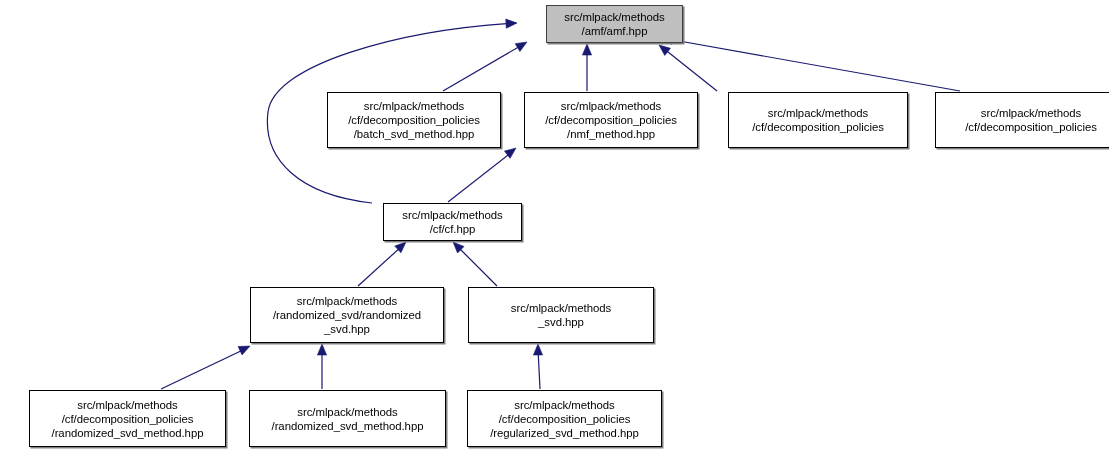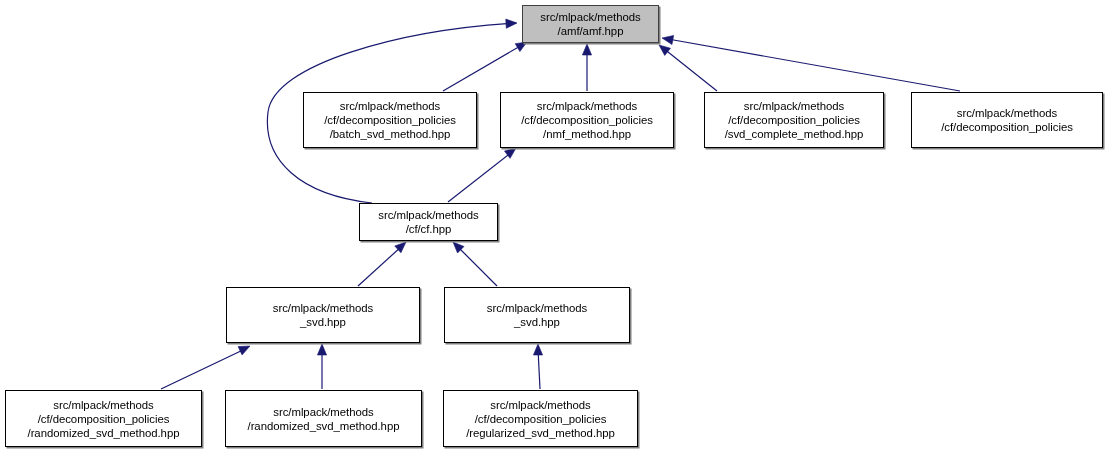--- a/index.html
+++ b/index.html
@@ -32,20 +32,21 @@
     color: #000000;
     font-size: 11.4px;
     line-height: 14px;
     text-align: center;
     display: flex;
     flex-direction: column;
     align-items: center;
     justify-content: center;
     white-space: pre;
     letter-spacing: -0.05px;
+    margin-left: 24px;
   }
   .node.root {
     background: #bfbfbf;
     border: 1px solid #404040;
     box-shadow: 1.5px 1.5px 0 0 #808080;
   }
   .node.shadowed {
     box-shadow: 1.5px 1.5px 0 0 #808080;
   }
   .node-label {
@@ -100,22 +101,22 @@
       </g>
       <g>
         <path d="M 540,389 L 538,349" fill="none" stroke="#191970" stroke-width="1.2"></path>
         <polygon points="538,344 542.6,355 533.4,355" fill="#191970" stroke="#191970" stroke-width="0.6"></polygon>
       </g>
     </svg>
   <div id="node-layer">
       <div class="node root" style="left: 522px; top: 5px; width: 137px; height: 38px;"><span class="node-label">src/mlpack/methods</span><span class="node-label">/amf/amf.hpp</span></div>
       <div class="node shadowed" style="left: 303px; top: 92px; width: 174px; height: 56px;"><span class="node-label">src/mlpack/methods</span><span class="node-label">/cf/decomposition_policies</span><span class="node-label">/batch_svd_method.hpp</span></div>
       <div class="node shadowed" style="left: 500px; top: 92px; width: 174px; height: 56px;"><span class="node-label">src/mlpack/methods</span><span class="node-label">/cf/decomposition_policies</span><span class="node-label">/nmf_method.hpp</span></div>
-      <div class="node shadowed" style="left: 704px; top: 92px; width: 180px; height: 56px;"><span class="node-label">src/mlpack/methods</span><span class="node-label">/cf/decomposition_policies</span><span class="node-label">/svd_complete_method.hpp</span></div>
+      <div class="node shadowed" style="left: 704px; top: 92px; width: 180px; height: 56px;"><span class="node-label">src/mlpack/methods</span><span class="node-label">/cf/decomposition_policies</span></div>
       <div class="node shadowed" style="left: 911px; top: 92px; width: 192px; height: 56px;"><span class="node-label">src/mlpack/methods</span><span class="node-label">/cf/decomposition_policies</span></div>
       <div class="node shadowed" style="left: 359px; top: 203px; width: 139px; height: 38px;"><span class="node-label">src/mlpack/methods</span><span class="node-label">/cf/cf.hpp</span></div>
-      <div class="node shadowed" style="left: 226px; top: 287px; width: 194px; height: 56px;"><span class="node-label">src/mlpack/methods</span><span class="node-label">_svd.hpp</span></div>
+      <div class="node shadowed" style="left: 226px; top: 287px; width: 194px; height: 56px;"><span class="node-label">src/mlpack/methods</span><span class="node-label">/randomized_svd/randomized</span><span class="node-label">_svd.hpp</span></div>
       <div class="node shadowed" style="left: 444px; top: 287px; width: 186px; height: 56px;"><span class="node-label">src/mlpack/methods</span><span class="node-label">_svd.hpp</span></div>
       <div class="node shadowed" style="left: 5px; top: 390px; width: 197px; height: 57px;"><span class="node-label">src/mlpack/methods</span><span class="node-label">/cf/decomposition_policies</span><span class="node-label">/randomized_svd_method.hpp</span></div>
       <div class="node shadowed" style="left: 225px; top: 390px; width: 197px; height: 57px;"><span class="node-label">src/mlpack/methods</span><span class="node-label">/randomized_svd_method.hpp</span></div>
       <div class="node shadowed" style="left: 443px; top: 390px; width: 195px; height: 57px;"><span class="node-label">src/mlpack/methods</span><span class="node-label">/cf/decomposition_policies</span><span class="node-label">/regularized_svd_method.hpp</span></div>
     </div>
 </div>
 
 </body></html>

